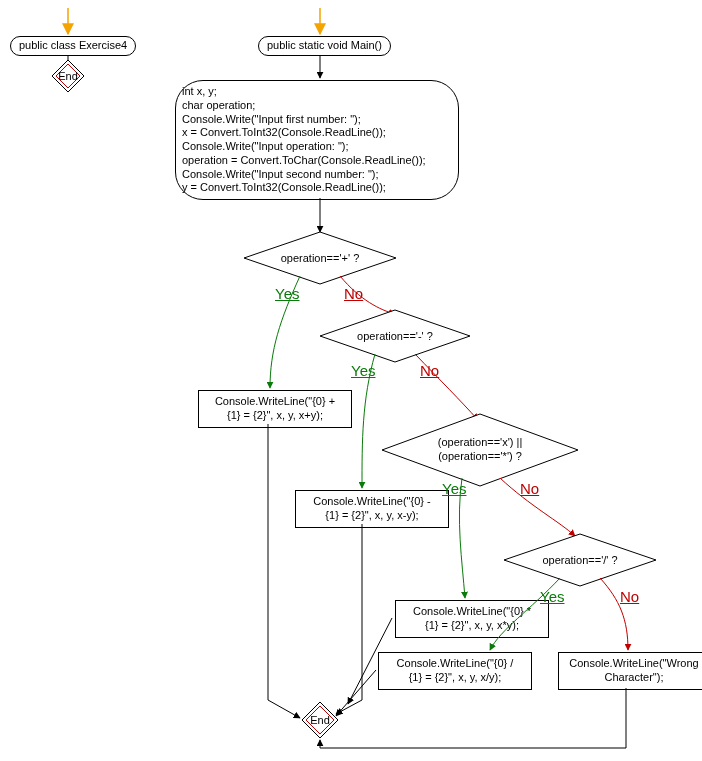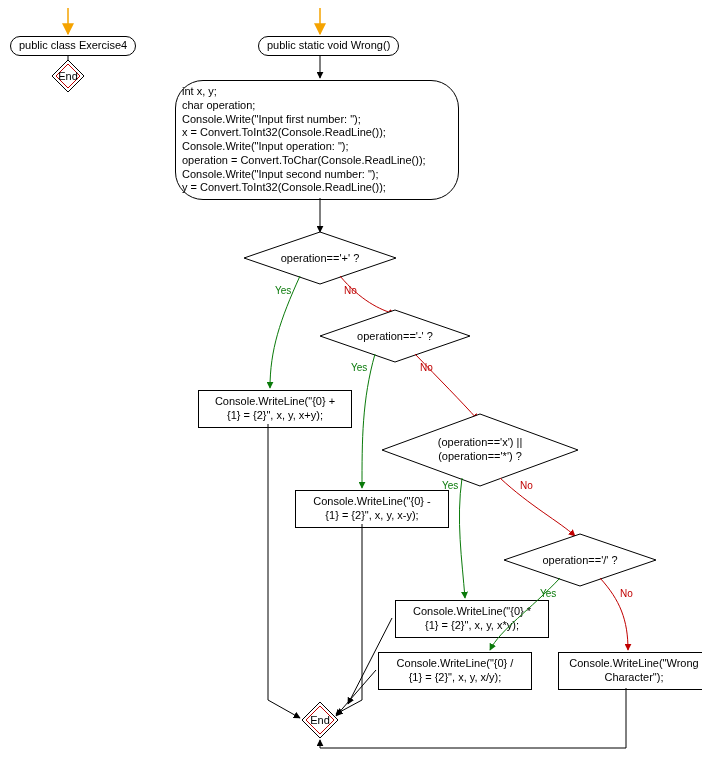--- a/index.html
+++ b/index.html
@@ -22,39 +22,40 @@
     white-space: pre;
     text-align: left;
   }
   .rounded {
     border-radius: 11px;
     padding: 2px 8px;
     text-align: right;
   }
   .label {
     position: absolute;
-    font-size: 10px;
+    font-size: 15px;
     background: transparent;
+    text-decoration: underline;
   }
   .yes { color: #0a7a0a; }
   .no  { color: #c00000; }
   svg.canvas {
     position: absolute;
     left: 0; top: 0;
     width: 702px; height: 761px;
     pointer-events: none;
   }
   .dcell { font-size: 11px; }
 </style>
 </head>
 <body>
 
 <div class="node-box rounded" style="left:10px; top:36px;">public class Exercise4</div>
 
-<div class="node-box rounded" style="left:258px; top:36px;">public static void Wrong()</div>
+<div class="node-box rounded" style="left:258px; top:36px;">public static void Main()</div>
 
 <div class="node-box" style="left:175px; top:80px; width:270px;border-radius:28px;">int x, y;
 char operation;
 Console.Write("Input first number: ");
 x = Convert.ToInt32(Console.ReadLine());
 Console.Write("Input operation: ");
 operation = Convert.ToChar(Console.ReadLine());
 Console.Write("Input second number: ");
 y = Convert.ToInt32(Console.ReadLine());</div>
 

